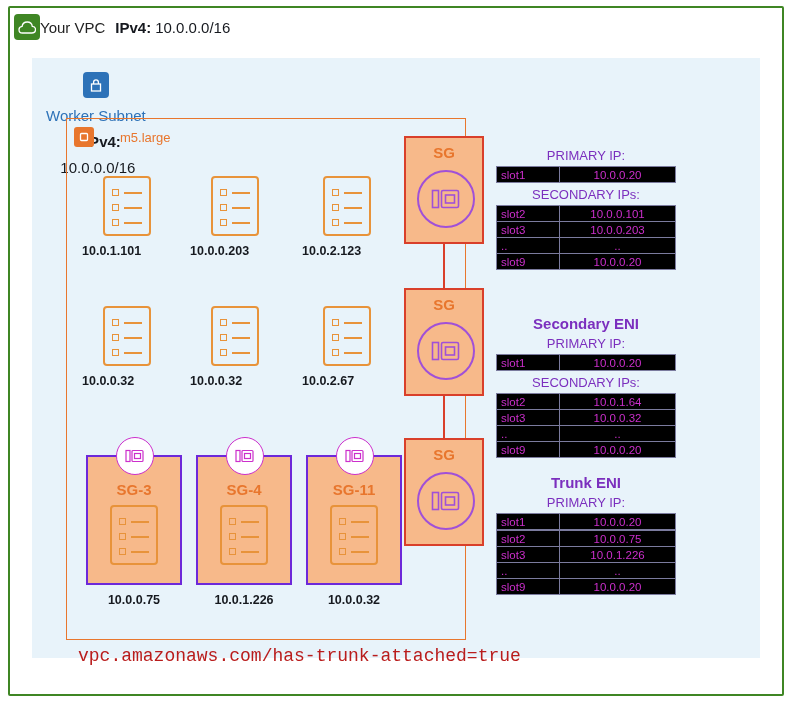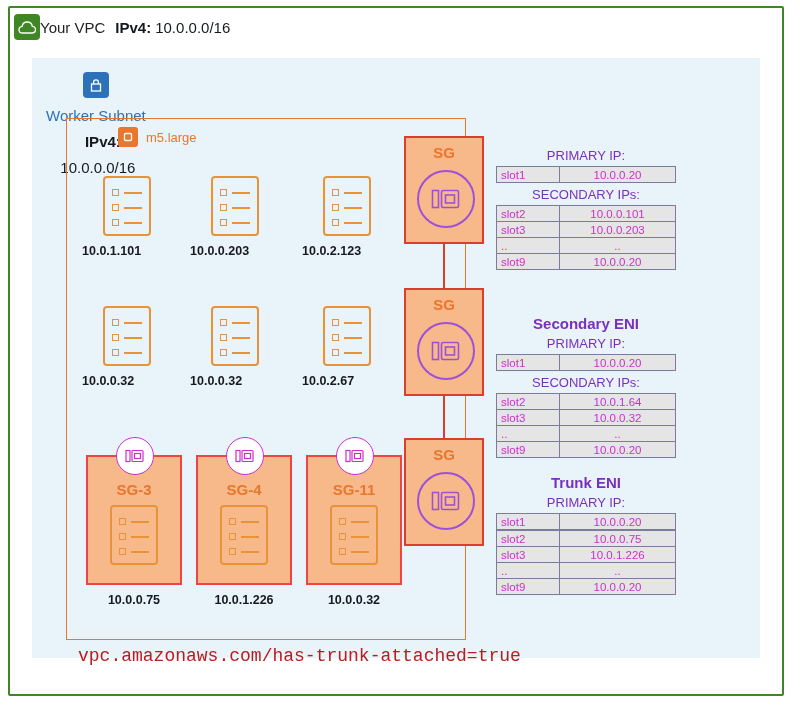--- a/index.html
+++ b/index.html
@@ -113,22 +113,21 @@
     border: 1.5px solid #e8762d;
     box-sizing: border-box;
     background: transparent;
   }
   .instance-header {
     position: absolute;
     left: 74px;
     top: 127px;
     display: flex;
     align-items: center;
-    gap: 8px;
-    margin-left: 44px;
+    gap: 26px;
   }
   .instance-icon {
     width: 20px;
     height: 20px;
     border-radius: 3px;
     background: #e8762d;
     display: flex;
     align-items: center;
     justify-content: center;
   }
@@ -183,21 +182,21 @@
     font-weight: bold;
     color: #16191f;
     white-space: nowrap;
   }
 
   .branch-cell {
     position: absolute;
     width: 96px;
     height: 130px;
     background: #f7b98a;
-    border: 2px solid #ef4444;
+    border: 2px solid #6d28d9;
     box-sizing: border-box;
   }
   .branch-sg-label {
     position: absolute;
     top: 24px;
     left: 0;
     width: 100%;
     text-align: center;
     font-size: 15px;
     font-weight: bold;
@@ -310,21 +309,21 @@
     border-collapse: collapse;
     width: 180px;
     margin: 0 auto;
   }
   table.kv td {
     border: 1px solid #7b7b9e;
     font-size: 11.5px;
     color: #cc2fcc;
     height: 15px;
     padding: 0 4px;
-    background: #e5e5e5;
+    background: #000000;
   }
   table.kv td.k {
     width: 54px;
     text-align: left;
   }
   table.kv td.v {
     text-align: center;
   }
 </style>
 </head>

